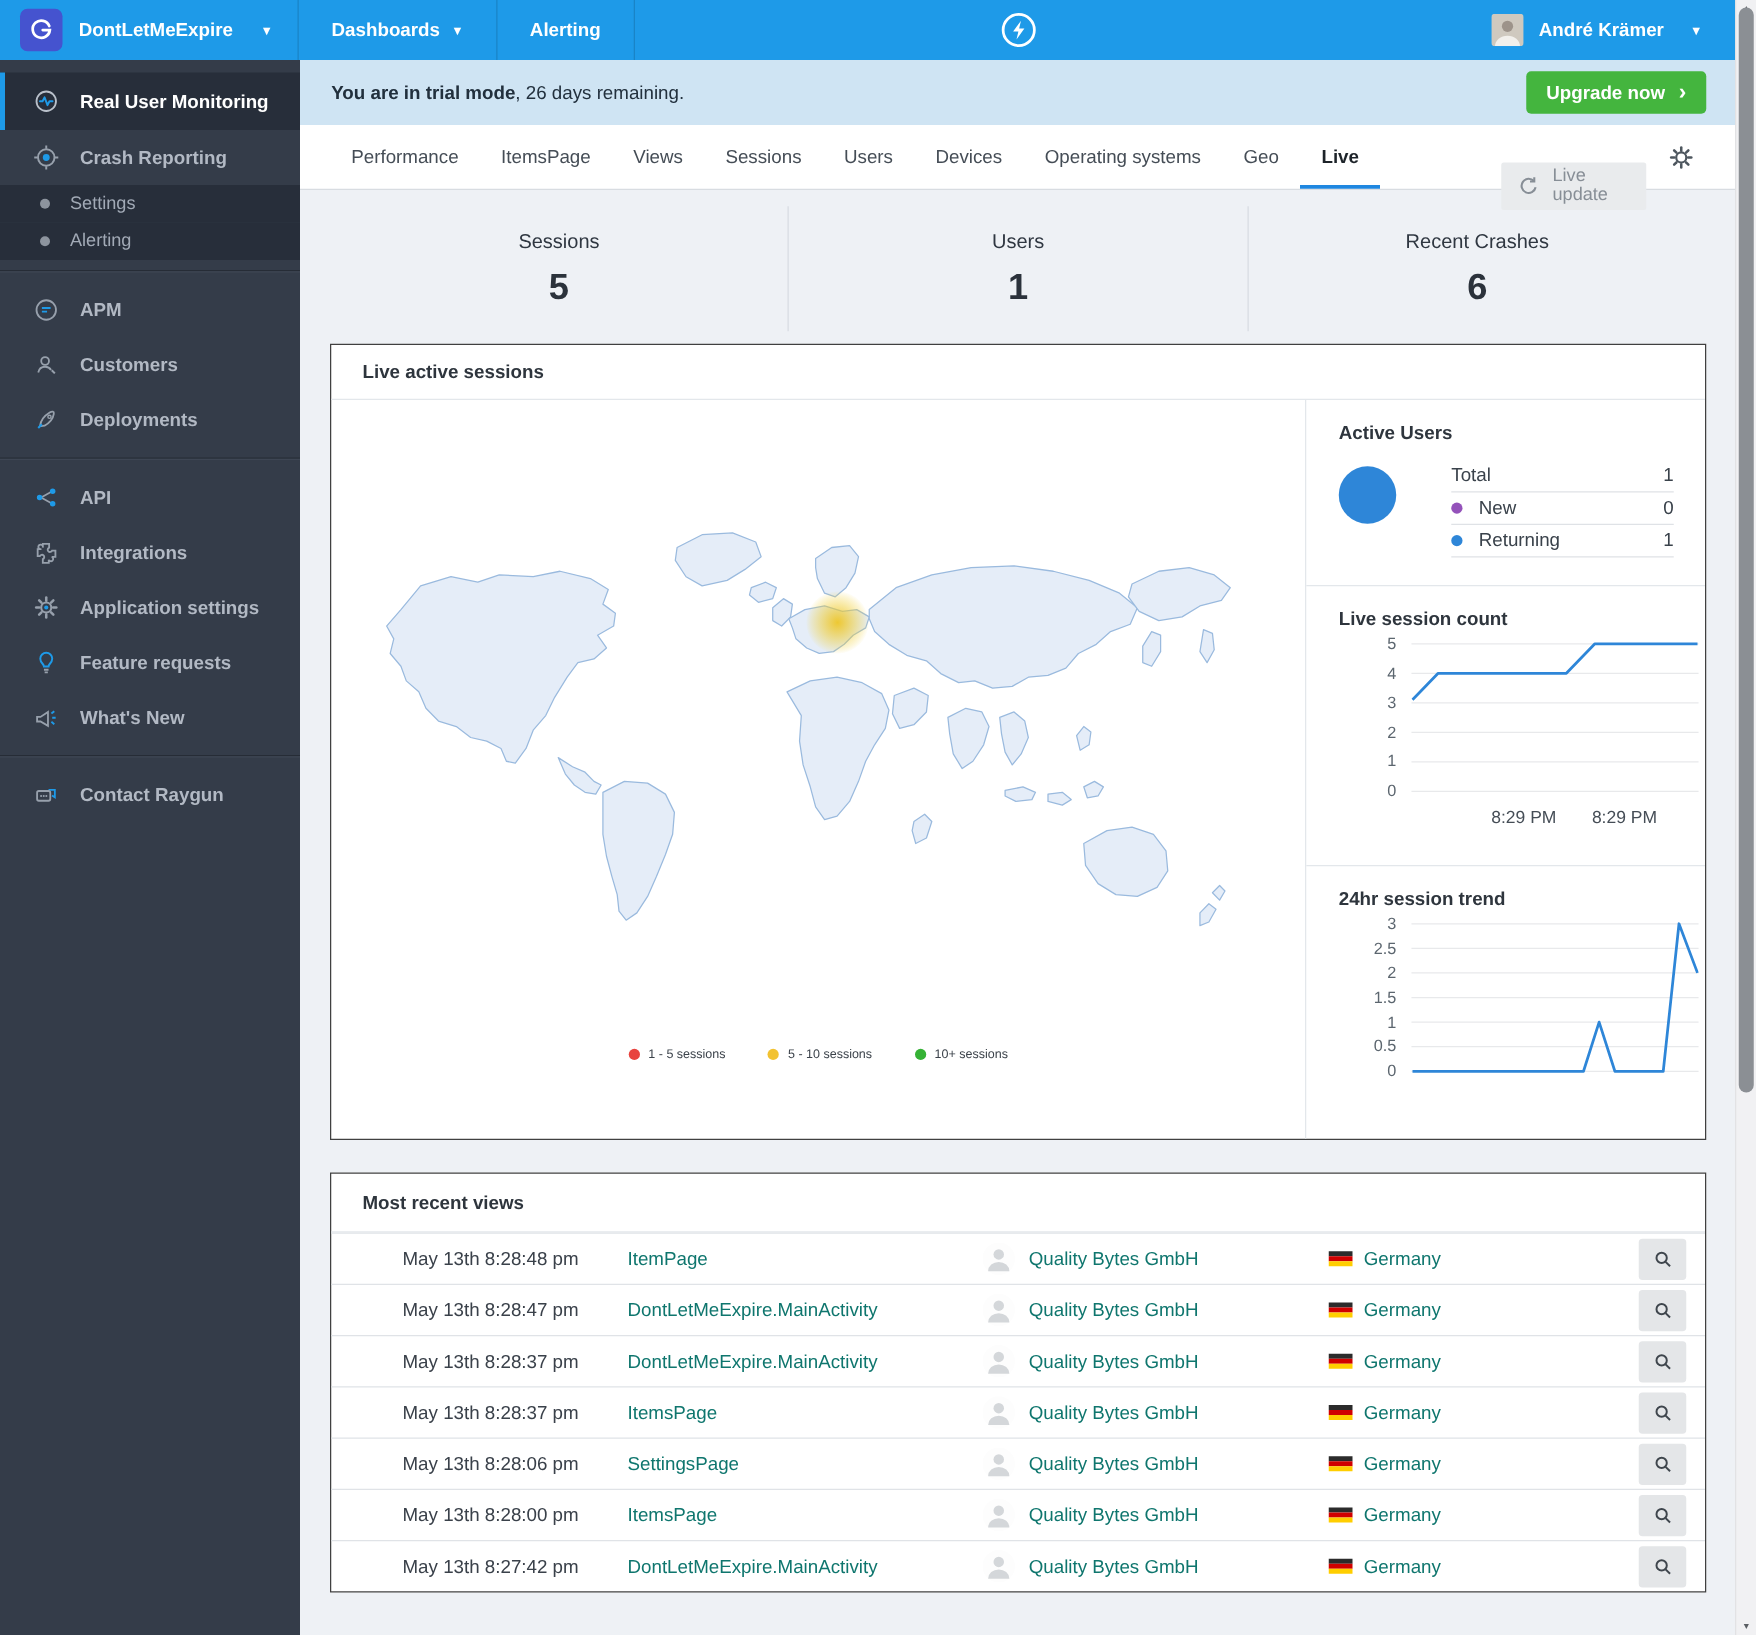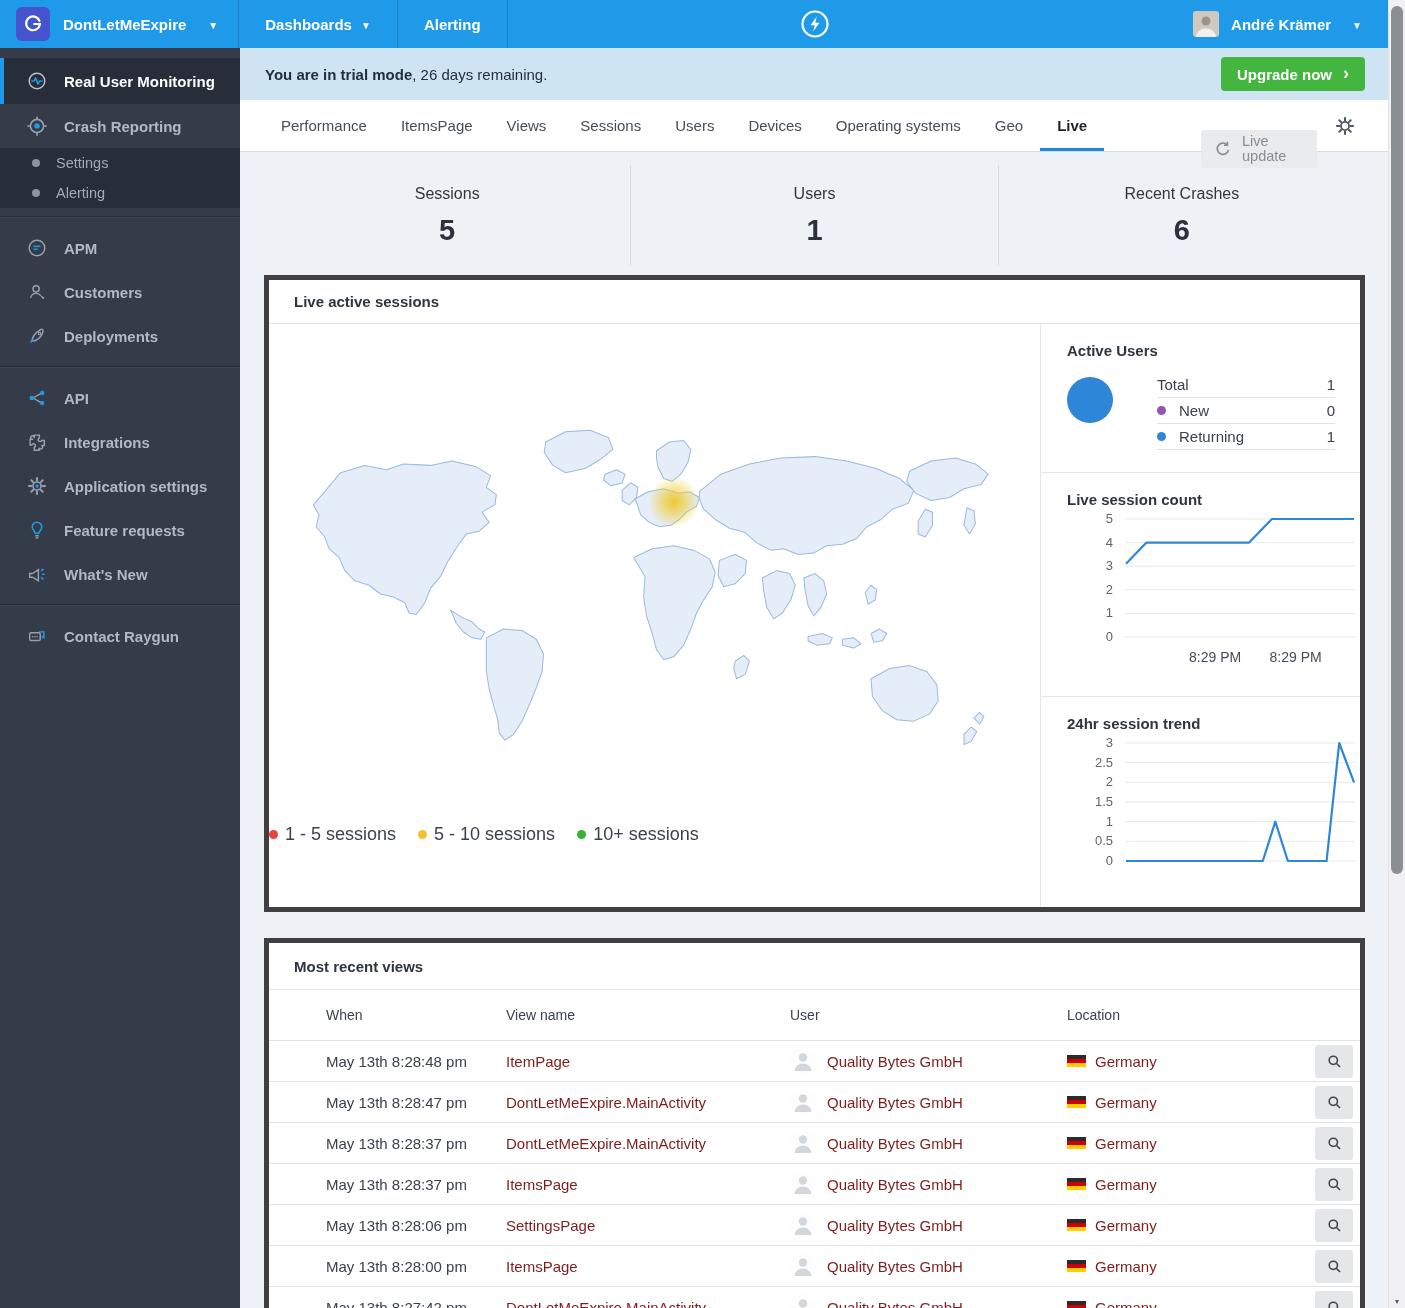--- a/index.html
+++ b/index.html
@@ -42,30 +42,30 @@
   .tab.active { color:#1d2329; font-weight:700; border-bottom:3px solid #1e87e0; padding-top:3px; }
   .live-update-btn { position:absolute; right:71px; top:10px; width:116px; height:38px; background:#e9ebed; border:none; border-radius:2px; display:flex; align-items:center; gap:9px; padding:0 12px; color:#878e96; font-size:14.5px; line-height:15px; cursor:pointer; text-align:left; font-family:inherit;margin-top:20px; }
   .tab-gear { position:absolute; right:32px; top:15px; width:22px; height:22px; cursor:pointer; background:none; border:none; padding:0; }
 
   .stats { display:flex; margin:13px 23px 0 24px; height:100px; text-align:center; }
   .stat { flex:1; padding-top:20px; }
   .stat + .stat { border-left:1px solid #d8dce2; }
   .stat-label { font-size:16px; color:#2f3741; margin-bottom:11px; }
   .stat-value { font-size:29px; color:#2b323b; font-weight:600; }
 
-  .card { background:#fff; border:5px solid #404040; margin:0 23px 0 24px; }
+  .card { background:#fff; border:1px solid #404040; margin:0 23px 0 24px; }
   .card-header { height:44px; border-bottom:1px solid #e3e7eb; display:flex; align-items:center; padding-left:25px; font-size:15px; font-weight:700; color:#2e353d; flex:none; }
 
   .card.live { margin-top:10px; height:637px; display:flex; flex-direction:column; }
   .card-body { flex:1; display:flex; min-height:0; }
   .map-zone { flex:1; position:relative; }
   .worldmap { position:absolute; left:30px; top:80px; }
   .heat { position:absolute; left:380px; top:153px; width:50px; height:50px; border-radius:50%;
           background:radial-gradient(circle, rgba(238,198,40,0.95) 0%, rgba(240,205,50,0.5) 38%, rgba(242,212,70,0.22) 60%, rgba(242,212,70,0) 72%); }
-  .map-legend { position:absolute; left:0; right:0; bottom:62px; display:flex; gap:22px; font-size:18px; color:#3c434b; align-items:center; }
+  .map-legend { position:absolute; left:0; right:0; bottom:62px; display:flex; justify-content:center; gap:34px; font-size:10px; color:#3c434b; align-items:center; }
   .legend-item { display:flex; align-items:center; gap:7px; }
   .legend-dot { width:9px; height:9px; border-radius:50%; flex:none; }
 
   .side-col { width:320px; border-left:1px solid #e3e7eb; flex:none; display:flex; flex-direction:column; }
   .side-panel { padding:18px 25px 0 26px; }
   .side-panel + .side-panel { border-top:1px solid #e3e7eb; }
   .panel-title { font-size:15px; font-weight:700; color:#2e353d; }
   .au-panel { height:148px; }
   .lsc-panel { height:224px; }
   .trend-panel { flex:1; }
@@ -80,21 +80,21 @@
   .chart { position:relative; margin-top:9px; height:160px; }
   .tick-label { position:absolute; left:0; width:46px; text-align:right; font-size:13px; color:#5c666f; }
   svg.plot { position:absolute; top:0; }
   .x-label { position:absolute; font-size:14px; color:#454d56; white-space:nowrap; }
 
   .card.recent { margin-top:26px; }
   .rv-cols, .rv-row { display:grid; grid-template-columns:180px 284px 277px 248px auto; padding-left:57px; align-items:center; }
   .rv-cols { height:50px; font-size:14px; color:#3c434c; }
   .rv-row { height:41px; border-top:1px solid #e0e3e7; font-size:15px; }
   .rv-when { color:#3a414a; }
-  a.link { color:#7f1d1d; cursor:pointer; }
+  a.link { color:#0f766e; cursor:pointer; }
   .rv-user { display:flex; align-items:center; gap:11px; }
   .user-avatar { width:26px; height:26px; flex:none; display:flex; }
   .rv-loc { display:flex; align-items:center; gap:9px; }
   .flag { width:19px; height:12px; display:flex; flex-direction:column; flex:none; }
   .flag i { display:block; flex:1; width:19px; }
   .rv-action { justify-self:start; }
   .mag-btn { width:38px; height:33px; background:#e4e6e8; border:none; border-radius:3px; display:flex; align-items:center; justify-content:center; cursor:pointer; }
 
   
   .scrollbar { position:absolute; right:0; top:0; width:17px; height:1308px; background:#f1f1f3; border-left:1px solid #e2e2e4; z-index:10; }
@@ -470,27 +470,20 @@
                 <polyline points="1.0,120.0 137.8,120.0 150.3,80.7 162.9,120.0 201.6,120.0 214.2,2.0 229.0,41.3" fill="none" stroke="#2e86d8" stroke-width="2.2" stroke-linejoin="round"></polyline>
               </svg>
             </div>
         </div>
       </div>
     </div>
   </div>
 
   <div class="card recent">
     <div class="card-header" style="height:47px;">Most recent views</div>
-    <div class="rv-cols">
-      <div>When</div>
-      <div>View name</div>
-      <div>User</div>
-      <div>Location</div>
-      <div></div>
-    </div>
     <div>
         <div class="rv-row">
           <div class="rv-when">May 13th 8:28:48 pm</div>
           <div class="rv-view"><a class="link">ItemPage</a></div>
           <div class="rv-user">
             <span class="user-avatar">
               <svg viewBox="0 0 26 26" width="26" height="26">
                 <circle cx="13" cy="13" r="13" fill="#fdfdfd"></circle>
                 <circle cx="13" cy="9.5" r="4.2" fill="#d4d7da"></circle>
                 <path d="M4.5 23a8.5 7.5 0 0 1 17 0z" fill="#d4d7da"></path>

